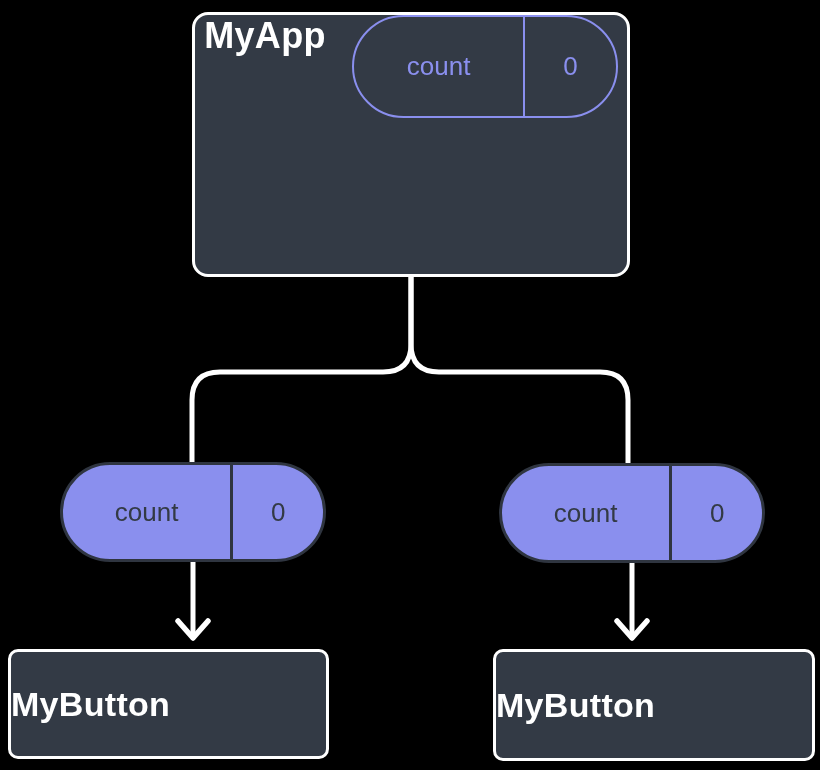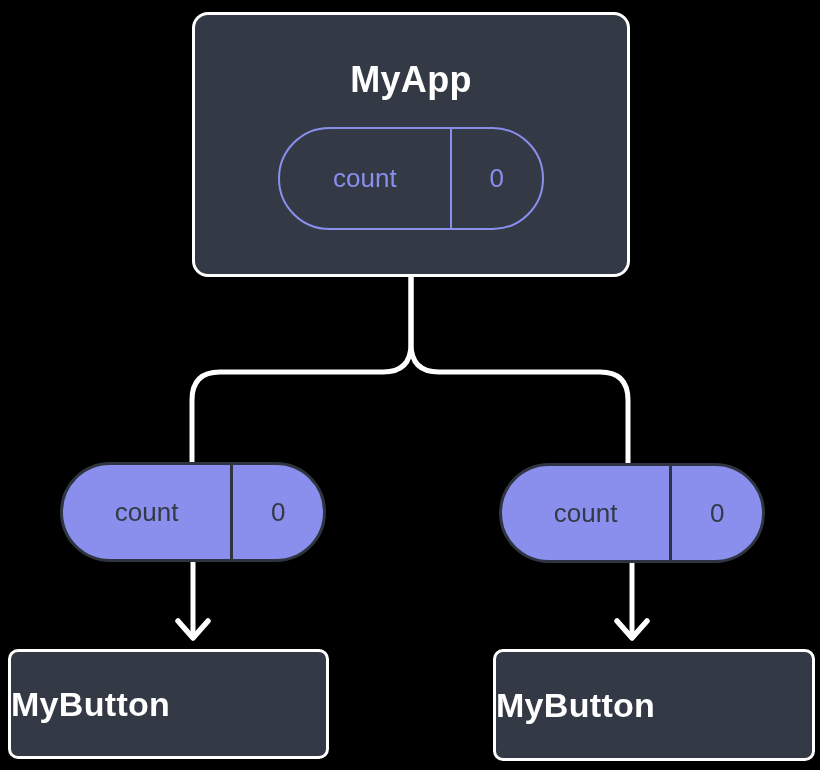--- a/index.html
+++ b/index.html
@@ -26,22 +26,22 @@
     position: absolute;
     box-sizing: border-box;
     background: #333a45;
     border: 3px solid #ffffff;
     color: #ffffff;
   }
   .node-root {
     left: 192px; top: 12px;
     width: 438px; height: 265px;
     border-radius: 16px;
-    display: flex; flex-direction: column;
-    align-items: center; justify-content: center;
+    display: flex; flex-direction: row;
+    align-items: flex-start; justify-content: center;
     gap: 26px;
   }
   .node-title {
     color: #ffffff;
     font-size: 36px;
     font-weight: 600;
     letter-spacing: 0.3px;
   }
   .node-leaf {
     border-radius: 10px;

